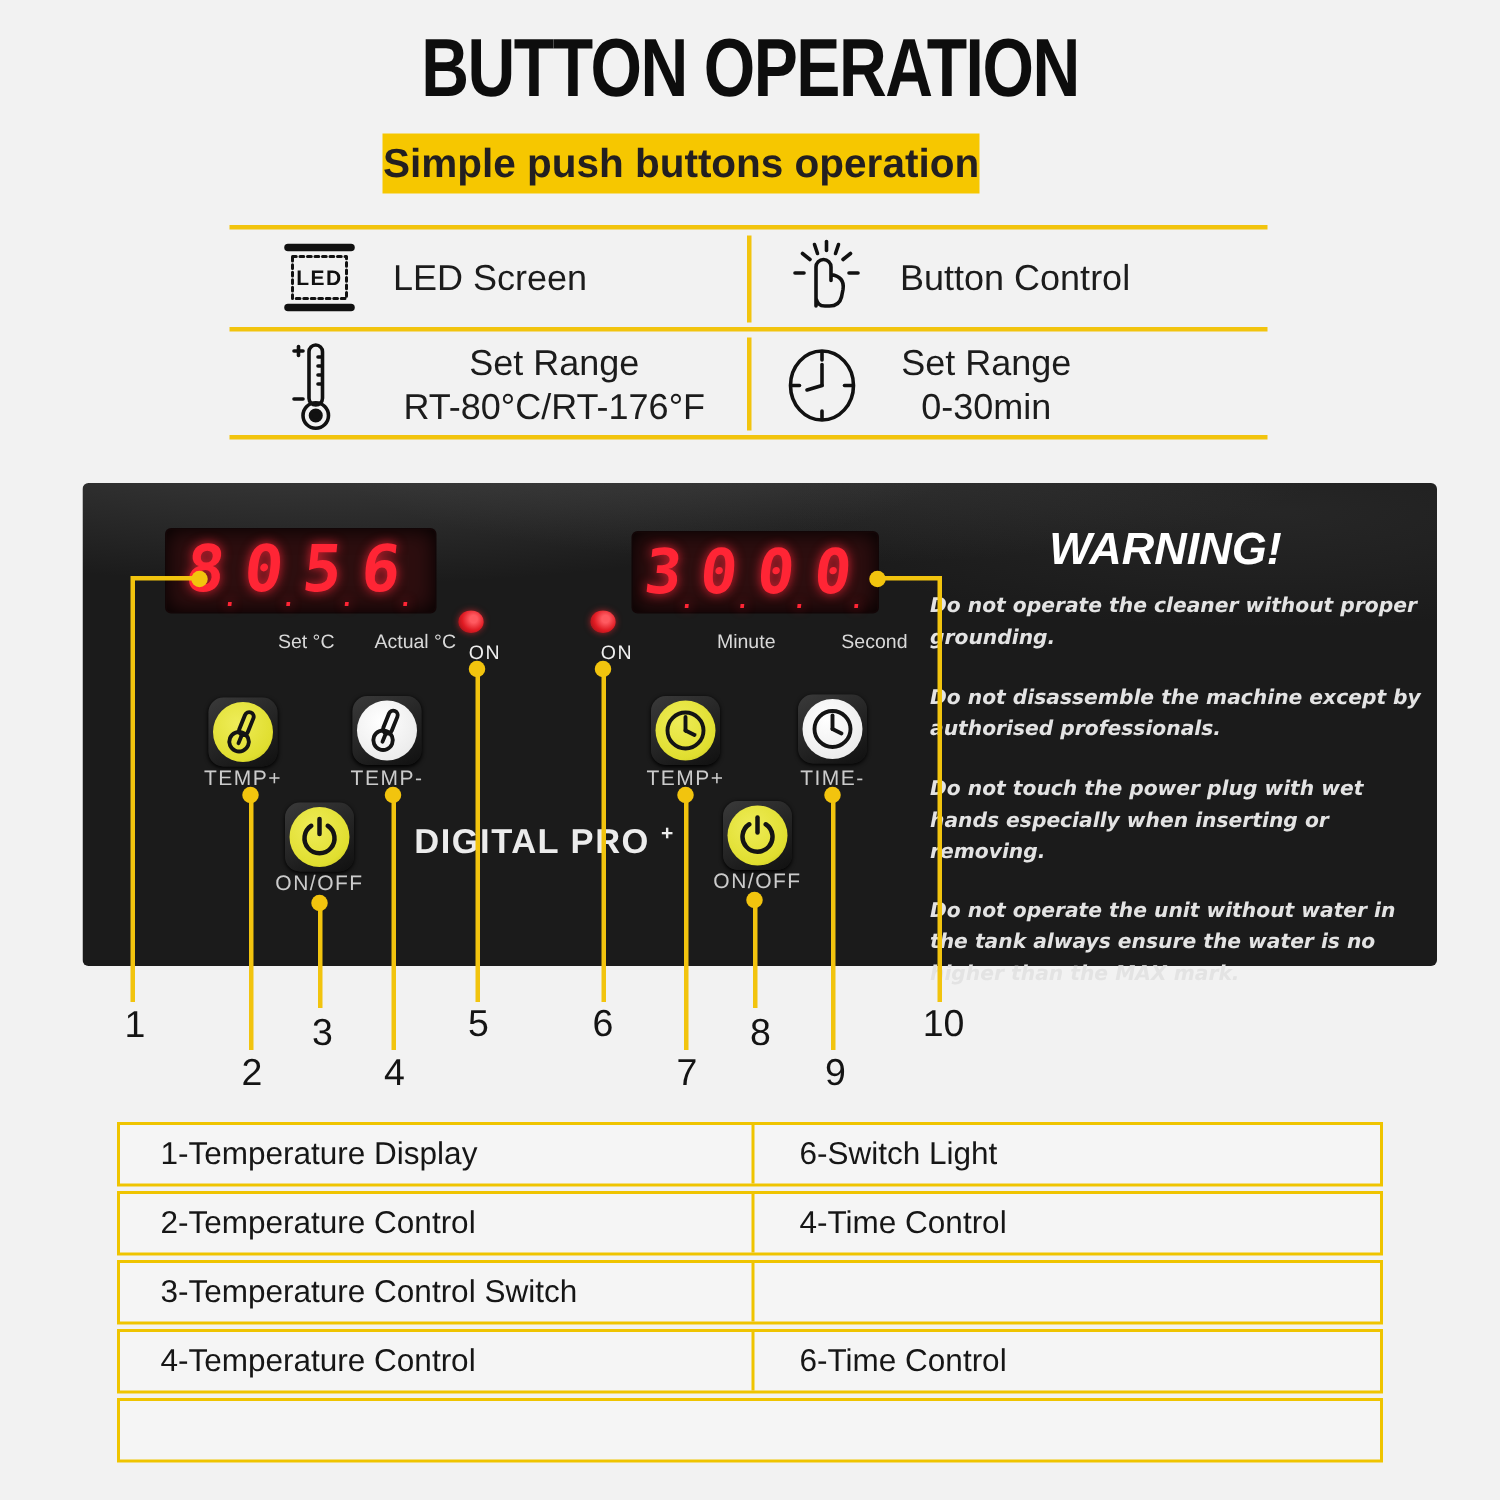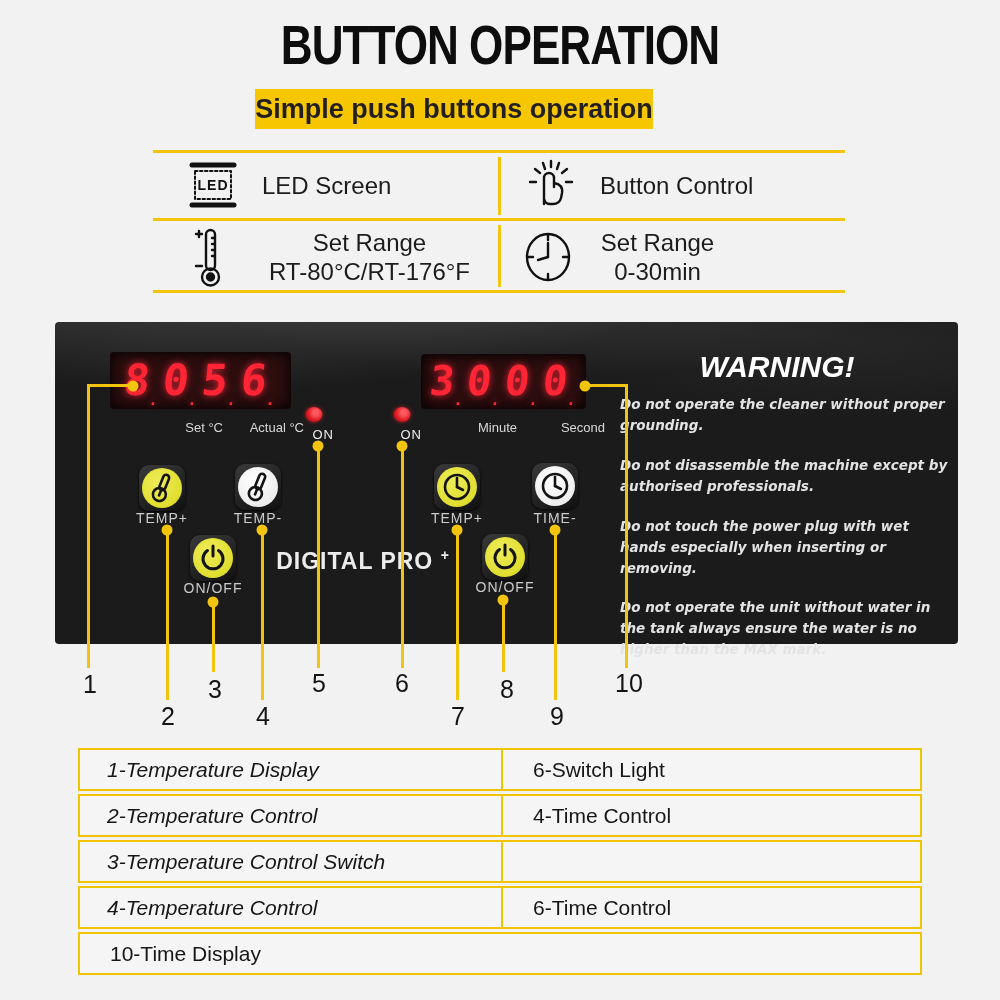--- a/index.html
+++ b/index.html
@@ -54,21 +54,21 @@
 
   
   .cl{background:#f2c40e;position:absolute;}
   .cdot{width:11px;height:11px;border-radius:50%;background:#f2c40e;position:absolute;transform:translate(-50%,-50%);}
   .cnum{position:absolute;transform:translate(-50%,-50%);font-size:25px;color:#141414;}
 
   
   #legend{left:78px;top:748px;width:844px;}
   .lrow{border:2px solid #efc400;height:39px;margin-bottom:3px;display:flex;background:#f5f5f5;}
   .lcell{display:flex;align-items:center;font-size:21px;color:#161616;}
-  .lcell.l{width:423px;border-right:2px solid #efc400;padding-left:27px;box-sizing:border-box;font-style:italic;}
+  .lcell.l{width:423px;border-right:2px solid #efc400;padding-left:27px;box-sizing:border-box;}
   .lcell.r{flex:1;padding-left:30px;}
   svg{stroke-linecap:round;stroke-linejoin:round;}
 </style>
 </head>
 <body>
 
 <div class="abs" id="title">BUTTON OPERATION</div>
 <div class="abs" id="subtitle">Simple push buttons operation</div>
 
 <div class="abs hline" style="top:150px"></div>
@@ -296,15 +296,14 @@
     <div class="lcell r">4-Time Control</div>
   </div>
   <div class="lrow">
     <div class="lcell l">3-Temperature Control Switch</div>
   </div>
   <div class="lrow">
     <div class="lcell l">4-Temperature Control</div>
     <div class="lcell r">6-Time Control</div>
   </div>
   <div class="lrow">
-    <div class="lcell r">10-Time Display</div>
   </div>
 </div>
 
 </body></html>

